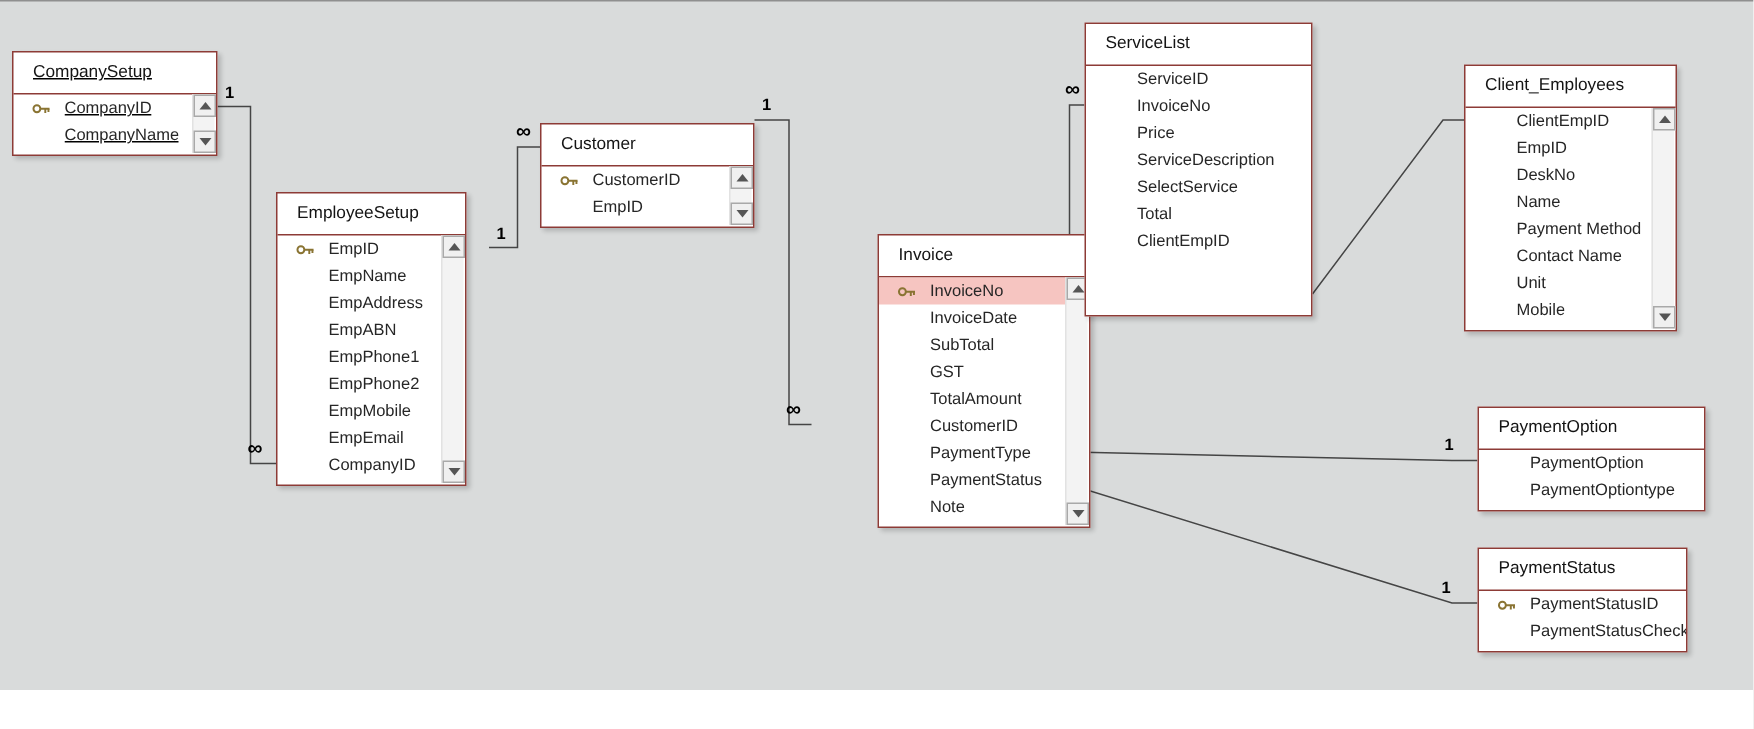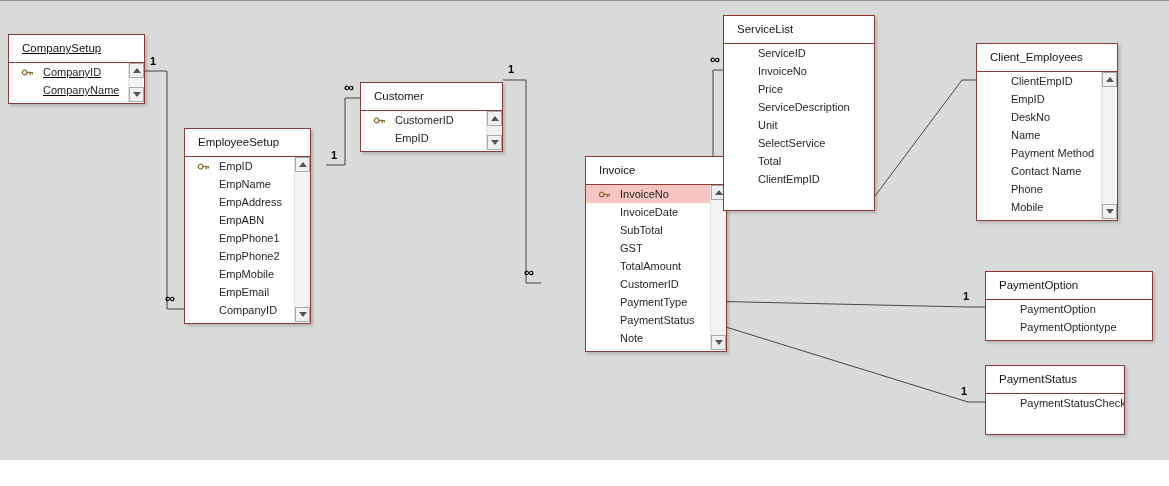--- a/index.html
+++ b/index.html
@@ -270,24 +270,20 @@
         <div class="field-row">
           <span class="key-cell"></span>
           <span class="field-label">Price</span>
         </div>
         <div class="field-row">
           <span class="key-cell"></span>
           <span class="field-label">ServiceDescription</span>
         </div>
         <div class="field-row">
           <span class="key-cell"></span>
-          <span class="field-label">Unit</span>
-        </div>
-        <div class="field-row">
-          <span class="key-cell"></span>
           <span class="field-label">SelectService</span>
         </div>
         <div class="field-row">
           <span class="key-cell"></span>
           <span class="field-label">Total</span>
         </div>
         <div class="field-row">
           <span class="key-cell"></span>
           <span class="field-label">ClientEmpID</span>
         </div>
@@ -315,51 +311,62 @@
         <div class="field-row">
           <span class="key-cell"></span>
           <span class="field-label">Payment Method</span>
         </div>
         <div class="field-row">
           <span class="key-cell"></span>
           <span class="field-label">Contact Name</span>
         </div>
         <div class="field-row">
           <span class="key-cell"></span>
-          <span class="field-label">Phone</span>
+          <span class="field-label">Unit</span>
         </div>
         <div class="field-row">
           <span class="key-cell"></span>
           <span class="field-label">Mobile</span>
         </div>
       </div>
       <div class="scrollbar">
         <div class="sb-btn sb-up">
           <div class="arr arr-up"></div>
         </div>
         <div class="sb-btn sb-dn">
           <div class="arr arr-dn"></div>
         </div>
       </div>
     </div>
-    <div class="table-box" style="left: 985px; top: 270px; width: 168px; height: 70px;">
+    <div class="table-box" style="left: 985px; top: 270px; width: 152px; height: 70px;">
       <div class="table-title">PaymentOption</div>
       <div class="field-list">
         <div class="field-row">
           <span class="key-cell"></span>
           <span class="field-label">PaymentOption</span>
         </div>
         <div class="field-row">
           <span class="key-cell"></span>
           <span class="field-label">PaymentOptiontype</span>
         </div>
       </div>
     </div>
     <div class="table-box" style="left: 985px; top: 364px; width: 140px; height: 70px;">
       <div class="table-title">PaymentStatus</div>
       <div class="field-list">
+        <div class="field-row">
+          <span class="key-cell">
+            <svg width="13" height="13" viewBox="0 0 13 13">
+              <circle cx="3.6" cy="6.5" r="2.3" fill="none" stroke="#8a7433" stroke-width="1.3"></circle>
+              <line x1="6" y1="6.5" x2="12" y2="6.5" stroke="#8a7433" stroke-width="1.3"></line>
+              <line x1="9.2" y1="6.5" x2="9.2" y2="9.3" stroke="#8a7433" stroke-width="1.3"></line>
+              <line x1="11.3" y1="6.5" x2="11.3" y2="8.6" stroke="#8a7433" stroke-width="1.3"></line>
+            </svg>
+          </span>
+          <span class="field-label">PaymentStatusID</span>
+        </div>
         <div class="field-row">
           <span class="key-cell"></span>
           <span class="field-label">PaymentStatusCheck</span>
         </div>
       </div>
     </div>
   </div>
 
 </body></html>

